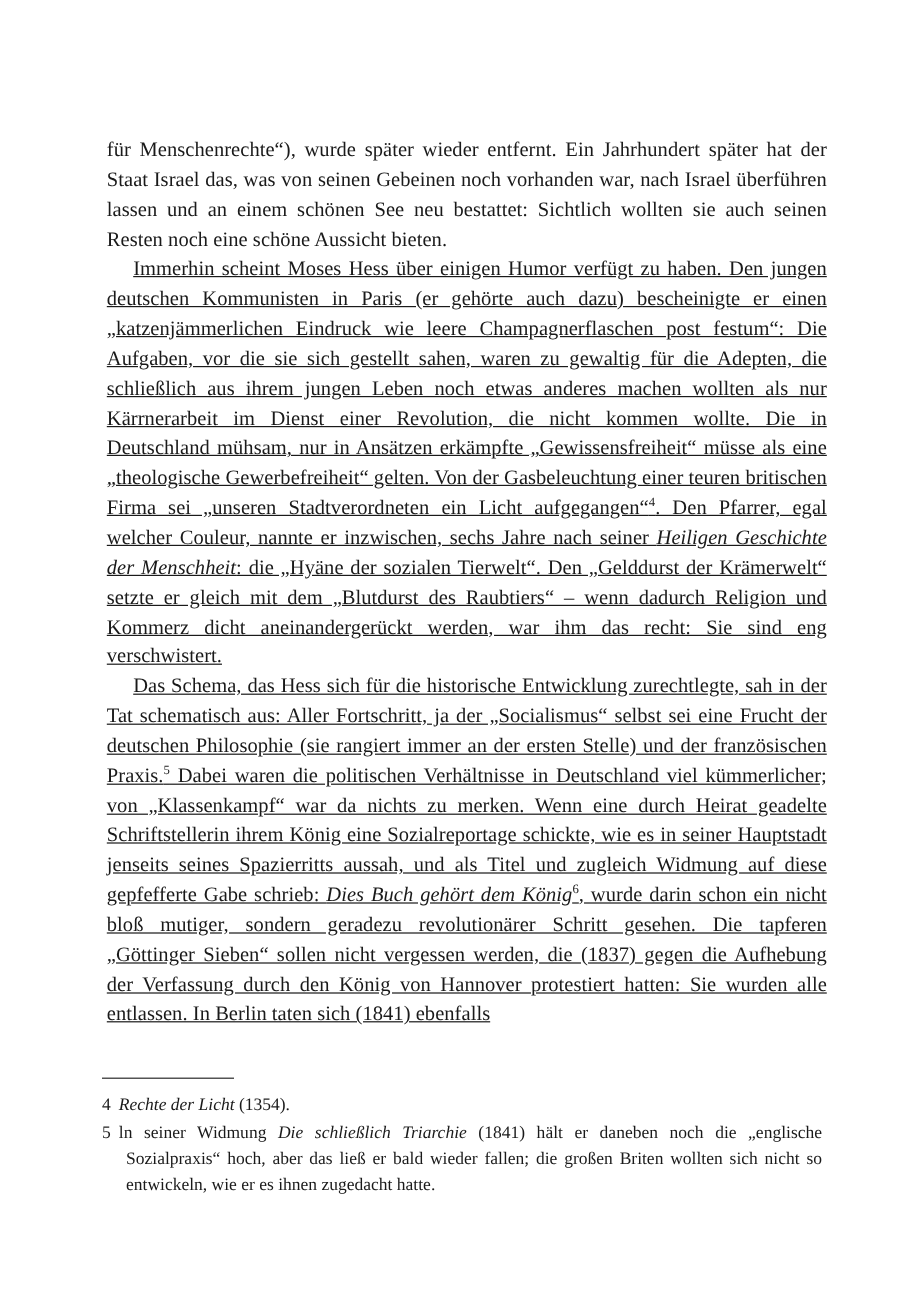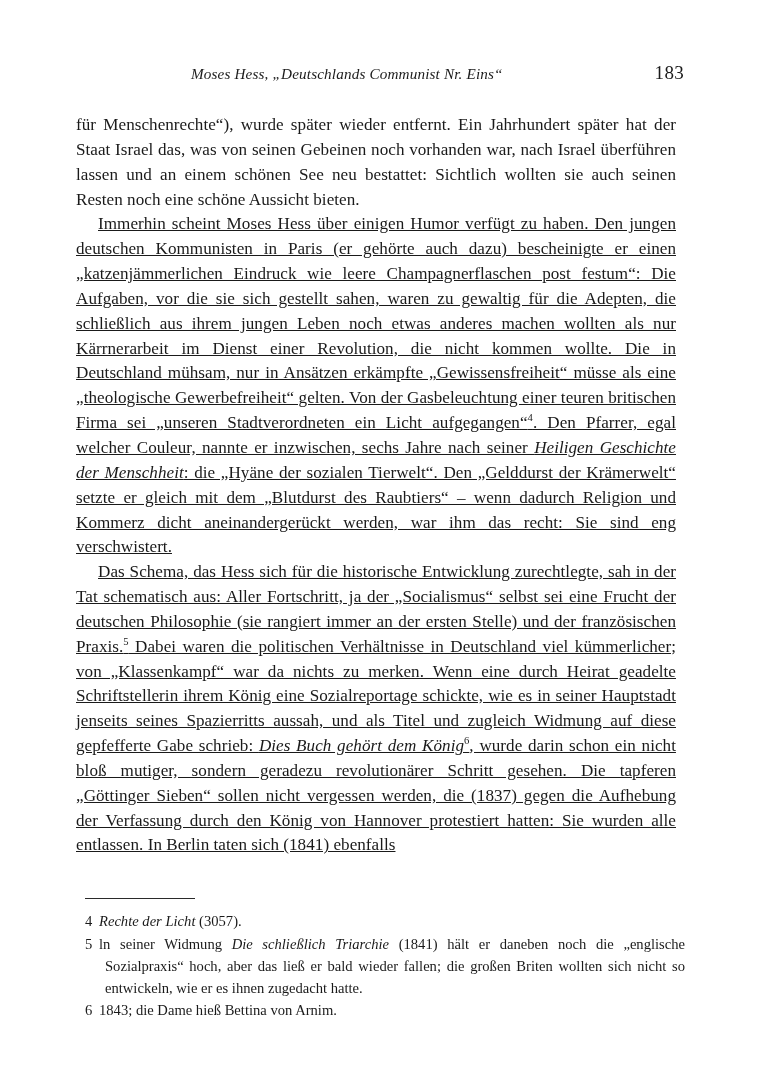--- a/index.html
+++ b/index.html
@@ -41,21 +41,21 @@
   .running-head-folio {
     flex: 0 0 auto;
     font-size: 19px;
     color: #1b1b1b;
     letter-spacing: 0.3px;
   }
 
   
   .textblock {
     position: absolute;
-    left: 76px;
+    left: 89px;
     top: 113px;
     width: 600px;
   }
   .para {
     margin: 0;
     font-size: 17.1px;
     line-height: 24.85px;
     text-align: justify;
     text-justify: inter-word;
     hyphens: manual;
@@ -108,33 +108,28 @@
   }
   .fn.first {
     text-align: left;
   }
 </style>
 </head>
 <body>
 
 <div class="page">
 
-  <div class="running-head">
-    <div class="running-head-title">Moses Hess, „Deutschlands Communist Nr. Eins“</div>
-    <div class="running-head-folio">183</div>
-  </div>
 
   <div class="textblock" id="body-text-block">
       <p class="para"><span>für Menschenrechte“), wurde später wieder entfernt. Ein Jahrhundert später hat der Staat Israel das, was von seinen Gebeinen noch vorhanden war, nach Israel überführen lassen und an einem schönen See neu bestattet: Sichtlich wollten sie auch seinen Resten noch eine schöne Aussicht bieten.</span></p>
       <p class="para indent"><span>Immerhin scheint Moses Hess über einigen Humor verfügt zu haben. Den jungen deutschen Kommunisten in Paris (er gehörte auch dazu) bescheinigte er einen „katzenjämmerlichen Eindruck wie leere Champagnerflaschen post festum“: Die Aufgaben, vor die sie sich gestellt sahen, waren zu gewaltig für die Adepten, die schließlich aus ihrem jungen Leben noch etwas anderes machen wollten als nur Kärrnerarbeit im Dienst einer Revolution, die nicht kommen wollte. Die in Deutschland mühsam, nur in Ansätzen erkämpfte „Gewissensfreiheit“ müsse als eine „theologische Gewerbefreiheit“ gelten. Von der Gasbeleuchtung einer teuren britischen Firma sei „unseren Stadtverordneten ein Licht aufgegangen“</span><sup>4</sup><span>. Den Pfarrer, egal welcher Couleur, nannte er inzwischen, sechs Jahre nach seiner </span><em>Heiligen Geschichte der Menschheit</em><span>: die „Hyäne der sozialen Tierwelt“. Den „Gelddurst der Krämerwelt“ setzte er gleich mit dem „Blutdurst des Raubtiers“ – wenn dadurch Religion und Kommerz dicht aneinandergerückt werden, war ihm das recht: Sie sind eng verschwistert.</span></p>
       <p class="para indent"><span>Das Schema, das Hess sich für die historische Entwicklung zurechtlegte, sah in der Tat schematisch aus: Aller Fortschritt, ja der „Socialismus“ selbst sei eine Frucht der deutschen Philosophie (sie rangiert immer an der ersten Stelle) und der französischen Praxis.</span><sup>5</sup><span> Dabei waren die politischen Verhältnisse in Deutschland viel kümmerlicher; von „Klassenkampf“ war da nichts zu merken. Wenn eine durch Heirat geadelte Schriftstellerin ihrem König eine Sozialreportage schickte, wie es in seiner Hauptstadt jenseits seines Spazierritts aussah, und als Titel und zugleich Widmung auf diese gepfefferte Gabe schrieb: </span><em>Dies Buch gehört dem König</em><sup>6</sup><span>, wurde darin schon ein nicht bloß mutiger, sondern geradezu revolutionärer Schritt gesehen. Die tapferen „Göttinger Sieben“ sollen nicht vergessen werden, die (1837) gegen die Aufhebung der Verfassung durch den König von Hannover protestiert hatten: Sie wurden alle entlassen. In Berlin taten sich (1841) ebenfalls</span></p>
     </div>
 
   <div class="footnotes">
     <div class="fn-rule"></div>
     <div id="footnote-list">
-        <p class="fn first"><span class="fn-num">4</span><em>Rechte der Licht</em><span> (3057).</span></p>
+        <p class="fn first"><span class="fn-num">4</span><em>Rechte der Licht</em><span> (1354).</span></p>
         <p class="fn"><span class="fn-num">5</span><span>ln seiner Widmung </span><em>Die schließlich Triarchie</em><span> (1841) hält er daneben noch die „englische Sozialpraxis“ hoch, aber das ließ er bald wieder fallen; die großen Briten wollten sich nicht so entwickeln, wie er es ihnen zugedacht hatte.</span></p>
-        <p class="fn last"><span class="fn-num">6</span><span>1843; die Dame hieß Bettina von Arnim.</span></p>
       </div>
   </div>
 
 </div>
 
 </body></html>

